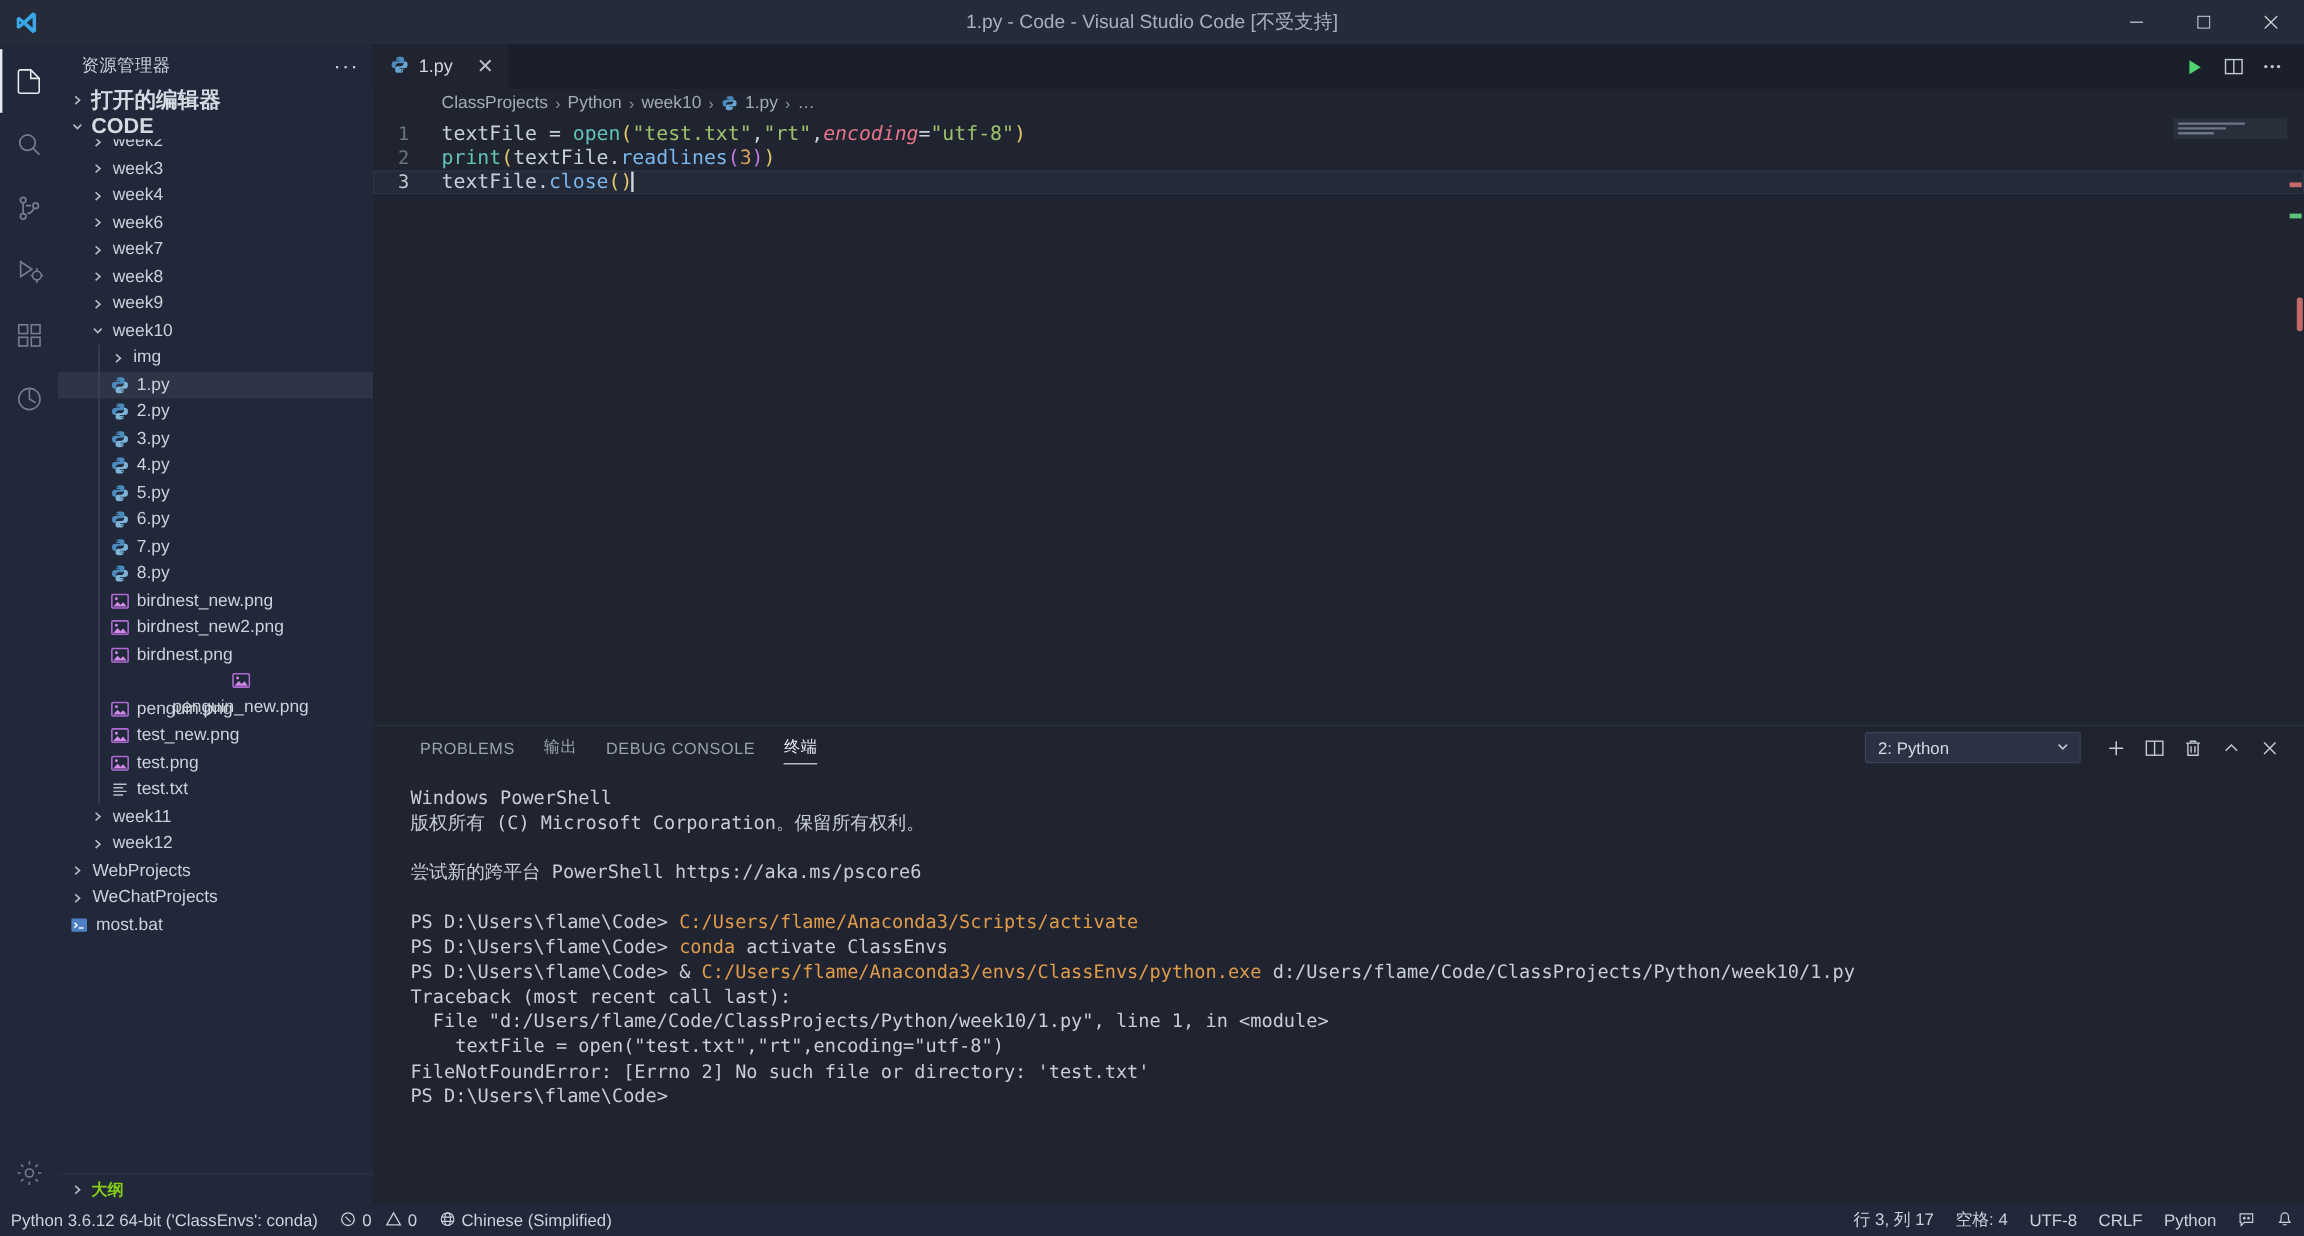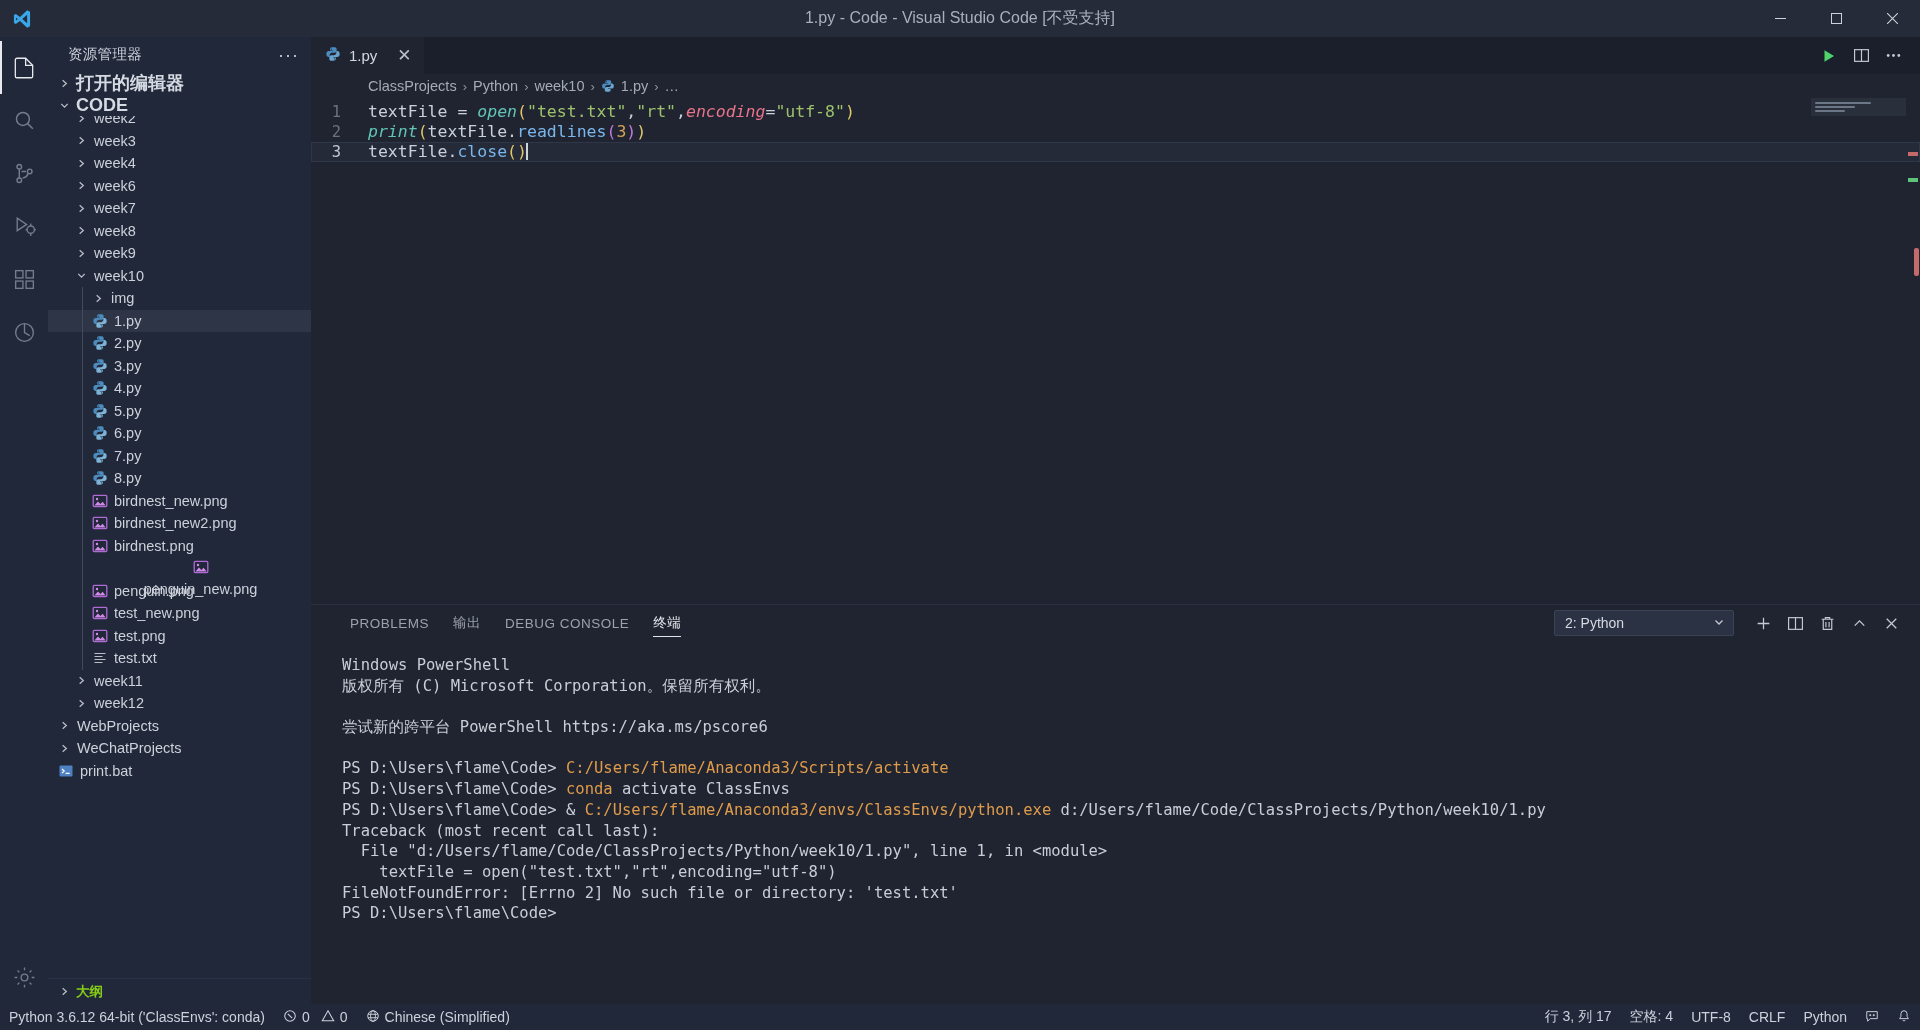--- a/index.html
+++ b/index.html
@@ -115,21 +115,21 @@
   .cline { height: 20px; display: flex; align-items: center; white-space: pre; }
   .cline.cur { background: #242a38; box-shadow: inset 0 0 0 1px #2f3647; }
   .lnum {
     width: 57px; flex: 0 0 57px; text-align: right; padding-right: 27px;
     color: #6b7380; font-size: 15.5px;
   }
   .cline.cur .lnum { color: #c3c8d2; }
   .ctext { flex: 1; color: #c7ccd6; }
   .t-var { color: #c9d0dc; margin-top: 42px; }
   .t-op  { color: #c9d0dc; }
-  .t-fn  { color: #62c4b4; font-style: italic; }
+  .t-fn  { color: #62c4b4; }
   .t-fn2 { color: #7bb7ec; }
   .t-str { color: #9dc26b; }
   .t-kwarg { color: #e8738a; font-style: italic; }
   .t-num { color: #d7a15b; }
   .t-paren { color: #dfc76a; }
   .t-paren2 { color: #c678dd; }
   .cursor-bar {
     display: inline-block; width: 2px; height: 17px; background: #cfd4dd;
     vertical-align: -3px; margin-left: -1px;
   }
@@ -542,21 +542,21 @@
             </span>
             <span>WeChatProjects</span>
           </div>
           <div class="row" style="padding-left: 8px;">
             <span class="ficon">
               <svg width="16" height="16" viewBox="0 0 16 16">
                 <rect x="1.5" y="2.5" width="13" height="11" rx="1" fill="#4f80c4"></rect>
                 <path d="M4 6l2.2 2L4 10M7.6 10.4h4" stroke="#fff" stroke-width="1.2" fill="none"></path>
               </svg>
             </span>
-            <span>print.bat</span>
+            <span>most.bat</span>
           </div>
           <div class="guide" style="left: 34px; top: 171px; height: 382.5px;"></div>
         </div>
       <div class="sb-footer">
         <span class="chev">
           <svg width="11" height="11" viewBox="0 0 12 12" fill="none" stroke="currentColor" stroke-width="1.4">
               <path d="M4 2.5 8 6l-4 3.5"></path>
             </svg>
         </span>
         <span>大纲</span>

